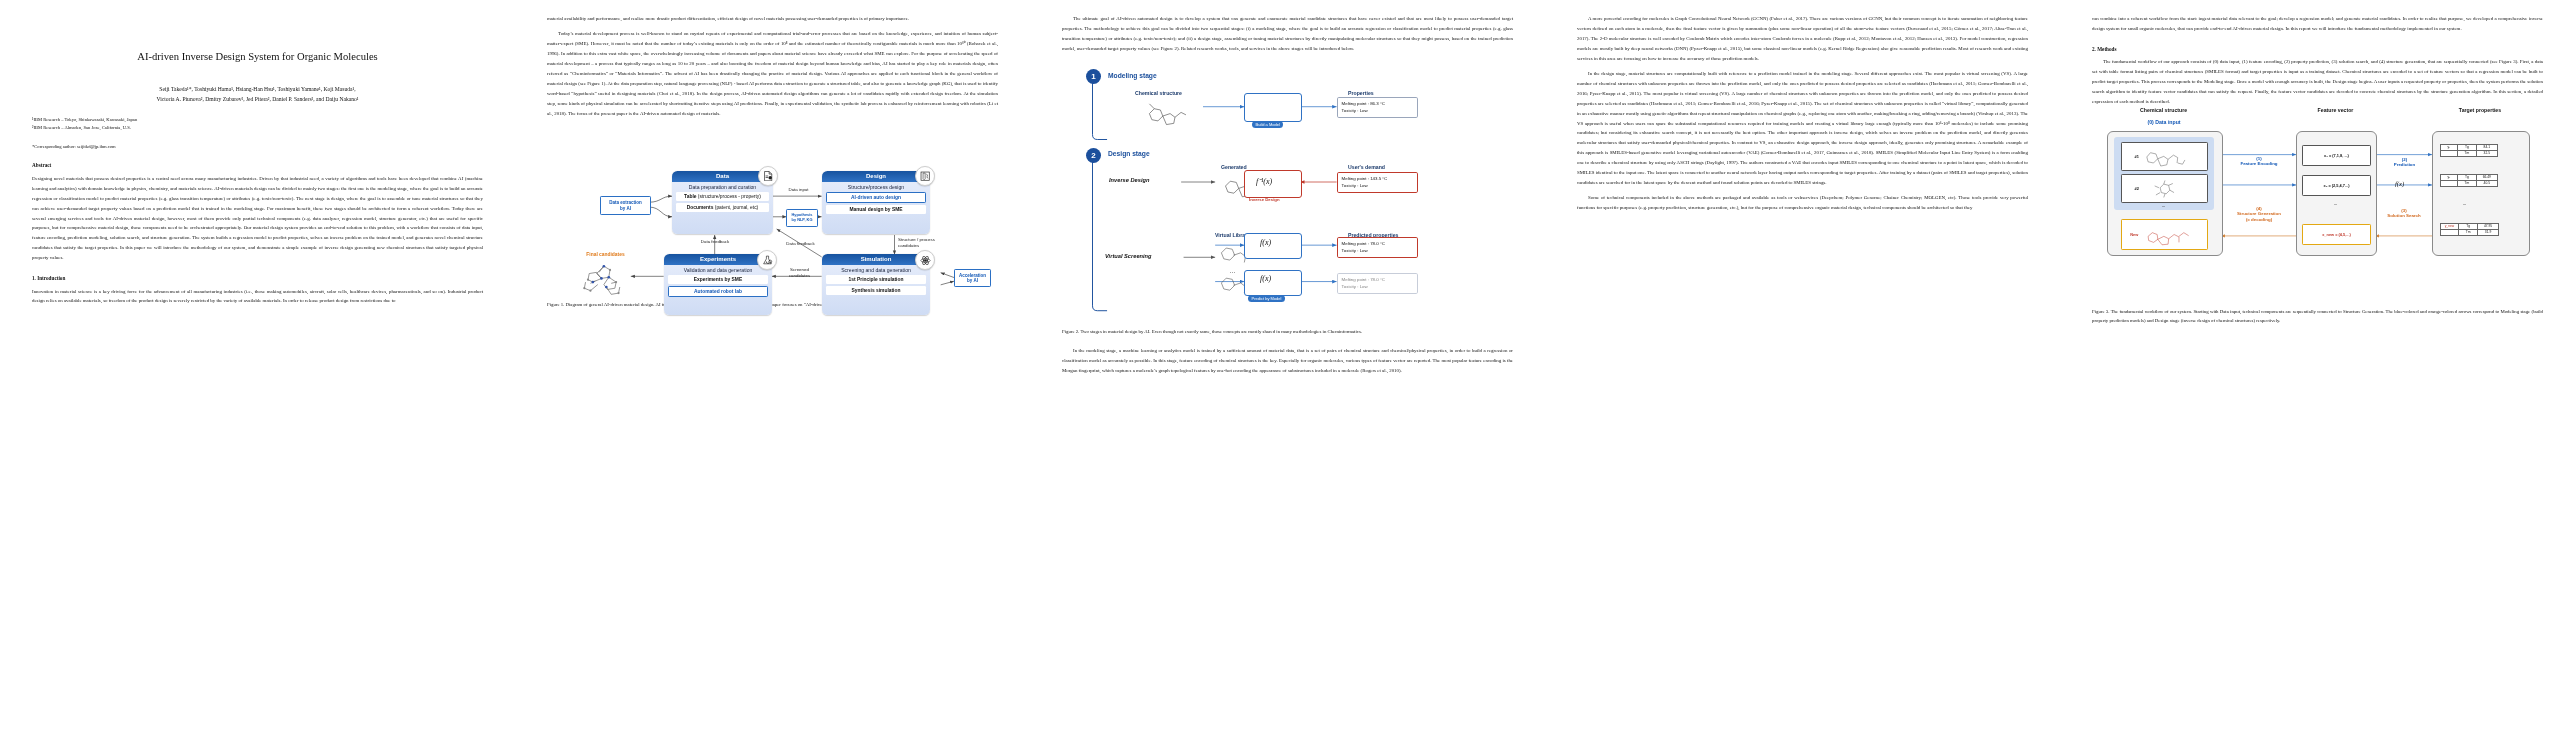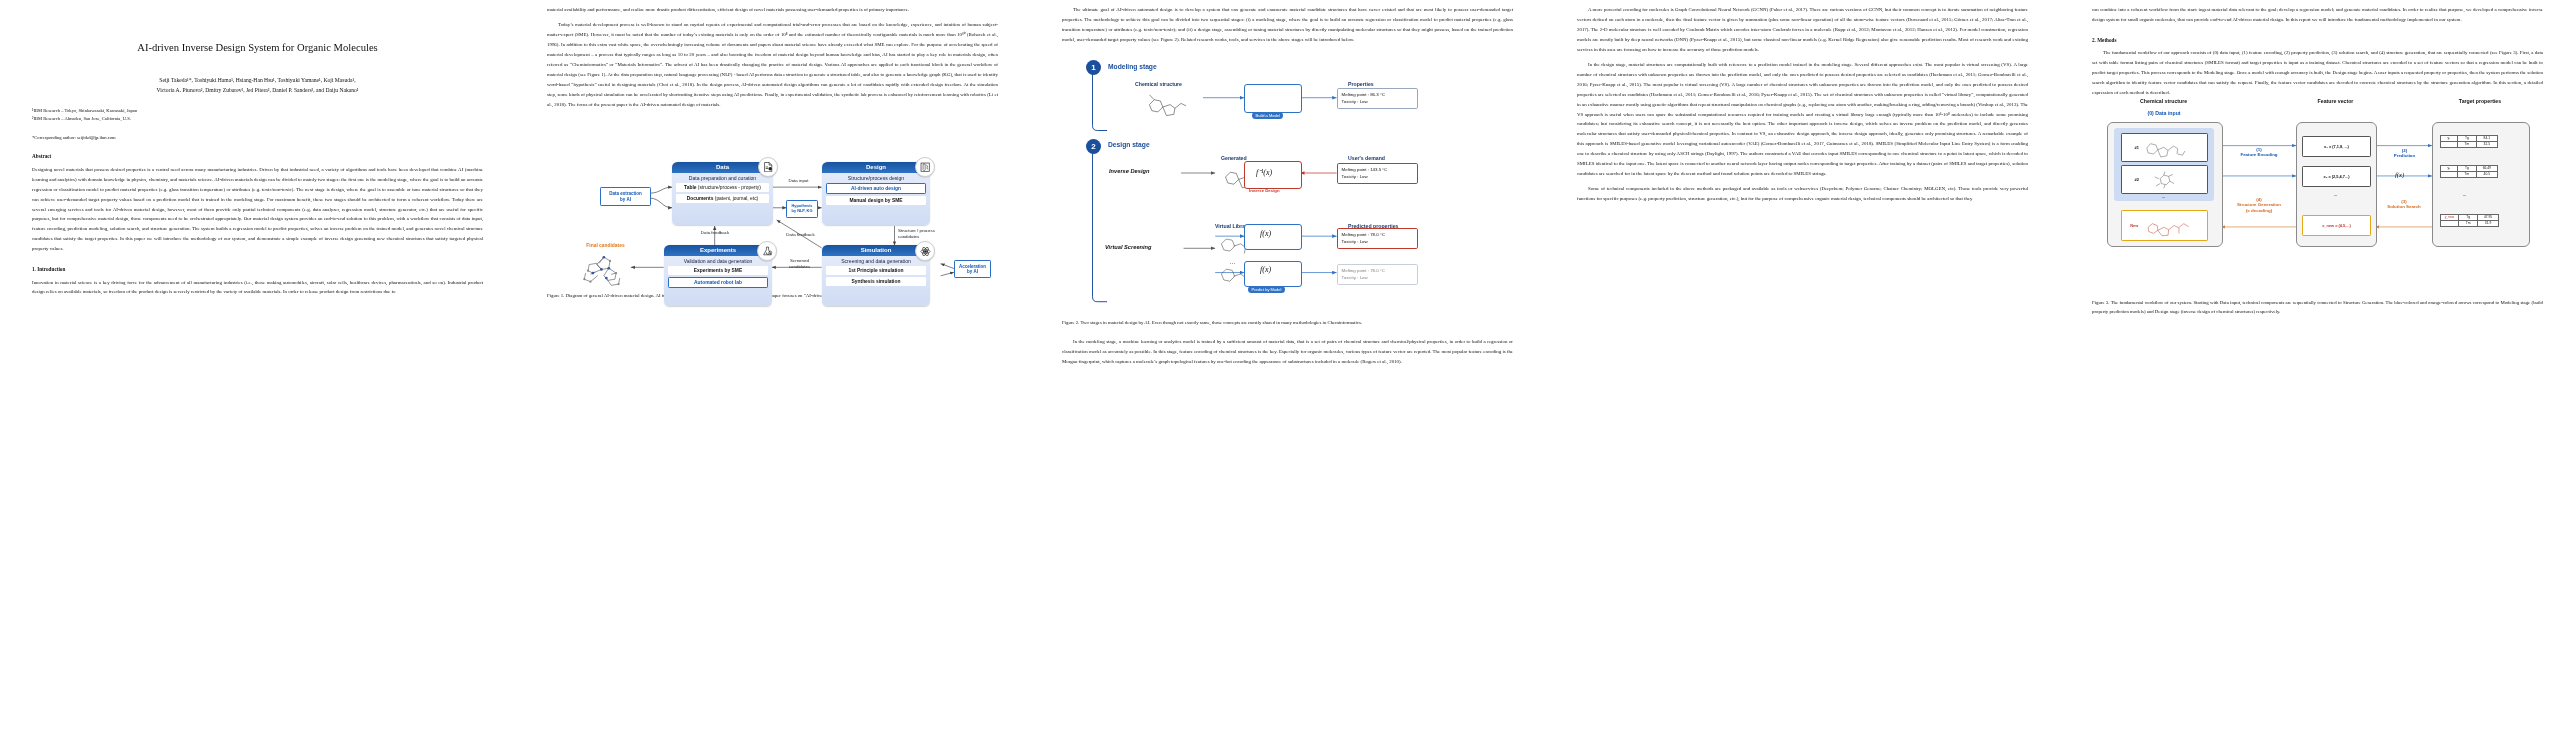--- a/index.html
+++ b/index.html
@@ -1,18 +1,18 @@
 <!DOCTYPE html>
 <html style="font-size:9.7px"><head>
 <meta charset="utf-8">
 <style>
   html,body{margin:0;padding:0;background:#ffffff;}
   body{width:2576px;height:729px;font-family:"Liberation Serif",serif;color:#111;overflow:hidden;}
   .sheet{width:2576px;height:729px;display:flex;background:#fff;}
-  .page{width:515px;height:729px;box-sizing:border-box;padding:5px 32px 12px 32px;position:relative;background:#fff;}
+  .page{width:515px;height:729px;box-sizing:border-box;padding:14px 32px 12px 32px;position:relative;background:#fff;}
   .ptitle{font-size:10.6px;font-weight:400;text-align:center;line-height:1.35;margin:36px 0 0 0;font-family:"Liberation Serif",serif;}
   .authors{font-size:5.6px;text-align:center;line-height:1.75;margin-top:20.7px;}
   .affil{font-size:4.6px;text-align:left;line-height:1.85;margin-top:11px;}
   .corr{font-size:4.6px;text-align:left;margin-top:11px;}
   .h2{font-size:5.2px;font-weight:bold;margin:13.4px 0 6px 0;}
   .h2s{font-size:5.2px;font-weight:bold;margin:12px 0 5.5px 0;}
   p.body{font-size:4.9px;line-height:2.02;text-align:justify;margin:0 0 0 0;text-indent:0;hyphens:auto;}
   p.body+p.body{margin-top:5.5px;}
   p.ind{text-indent:11px;}
   .caption{font-size:4.8px;line-height:1.95;text-align:justify;margin-top:8.5px;}

